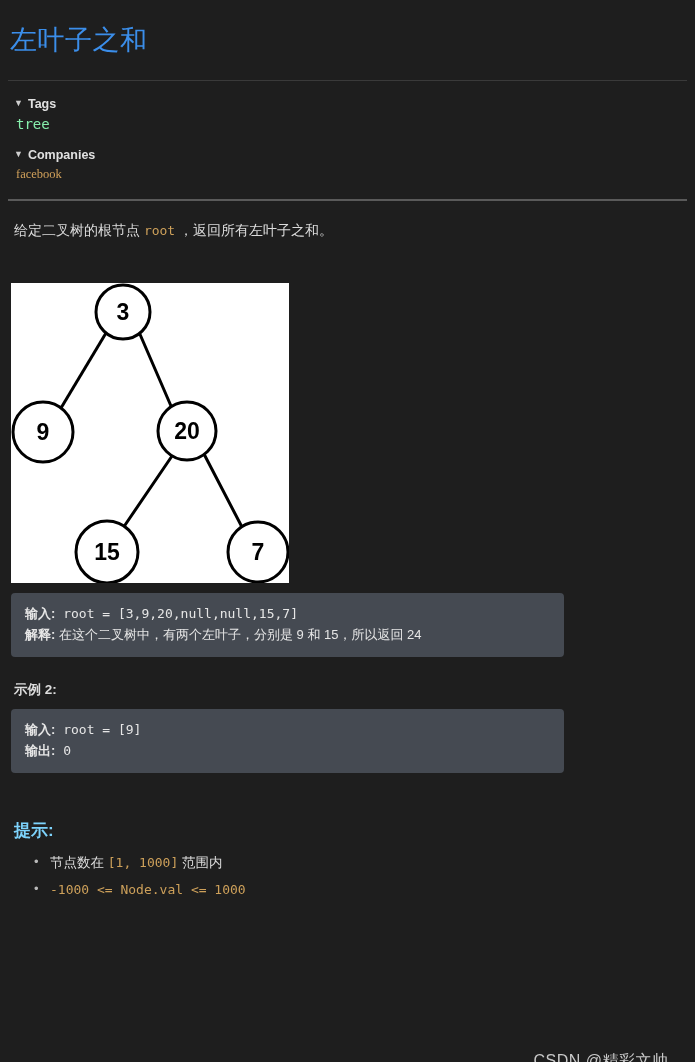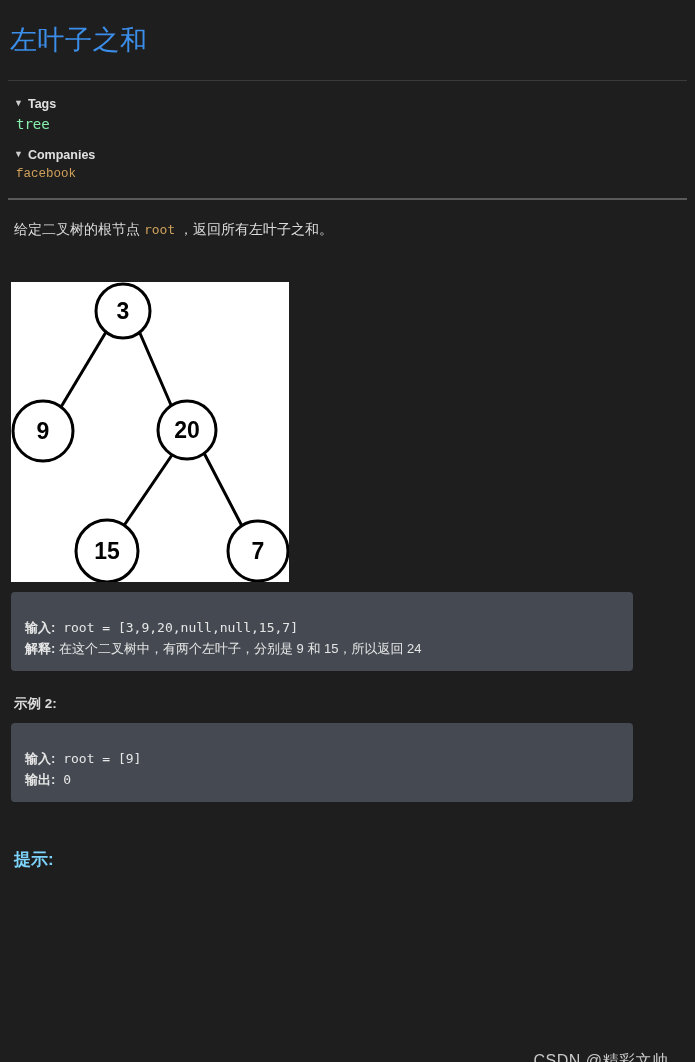--- a/index.html
+++ b/index.html
@@ -73,21 +73,21 @@
     gap: 5px;
   }
   .caret { font-size: 9px; color: #cfcfcf; line-height: 1; }
   .tag-link {
     font-family: "DejaVu Sans Mono", "Liberation Mono", monospace;
     font-size: 14px;
     color: #86efac;
     margin: 0 0 0 2px;
   }
   .company-link {
-    font-family: Liberation Mono, monospace;
+    font-family: Liberation Serif, serif;
     font-size: 12.5px;
     color: #d0a05a;
     margin: 0 0 0 2px;
   }
 
   
   .content { padding: 0 0 0 6px; }
   .desc {
     font-size: 14px;
     color: #dcdcdc;
@@ -112,23 +112,23 @@
     height: 300px;
     background: #ffffff;
     margin: 9px 0 0 -3px;
     overflow: hidden;
   }
 
   
   .codeblock {
     background: #454a52;
     border-radius: 4px;
-    padding: 25px 14px 12px 14px;
+    padding: 10px 14px 12px 14px;
     margin: 10px 1px 0 -3px;
-    width: 622px;
+    width: 553px;
     font-family: "DejaVu Sans Mono", "Liberation Mono", monospace;
     font-size: 13px;
     color: #e6e6e6;
     line-height: 1.62;
   }
   .codeblock .lbl { font-weight: bold; }
   .codeblock .zh { font-family: "Liberation Sans","DejaVu Sans",sans-serif; }
 
   
   .hints-head {
@@ -246,18 +246,22 @@
     <div class="ex-head">示例 2:</div>
 
     <div class="codeblock">
       <div><span class="lbl zh">输入:</span><span> root = [9]</span></div>
       <div><span class="lbl zh">输出:</span><span> 0</span></div>
     </div>
 
     <div style="height:46px"></div>
 
     <div class="hints-head">提示:</div>
+    <ul class="hints">
+      <li><span>节点数在 </span><code class="inl">[1, 1000]</code><span> 范围内</span></li>
+      <li><span></span><code class="inl">-1000 &lt;= Node.val &lt;= 1000</code><span></span></li>
+    </ul>
 
   </div>
 
   <div class="watermark">CSDN @精彩文帅。</div>
 
 </div>
 
 </body></html>

